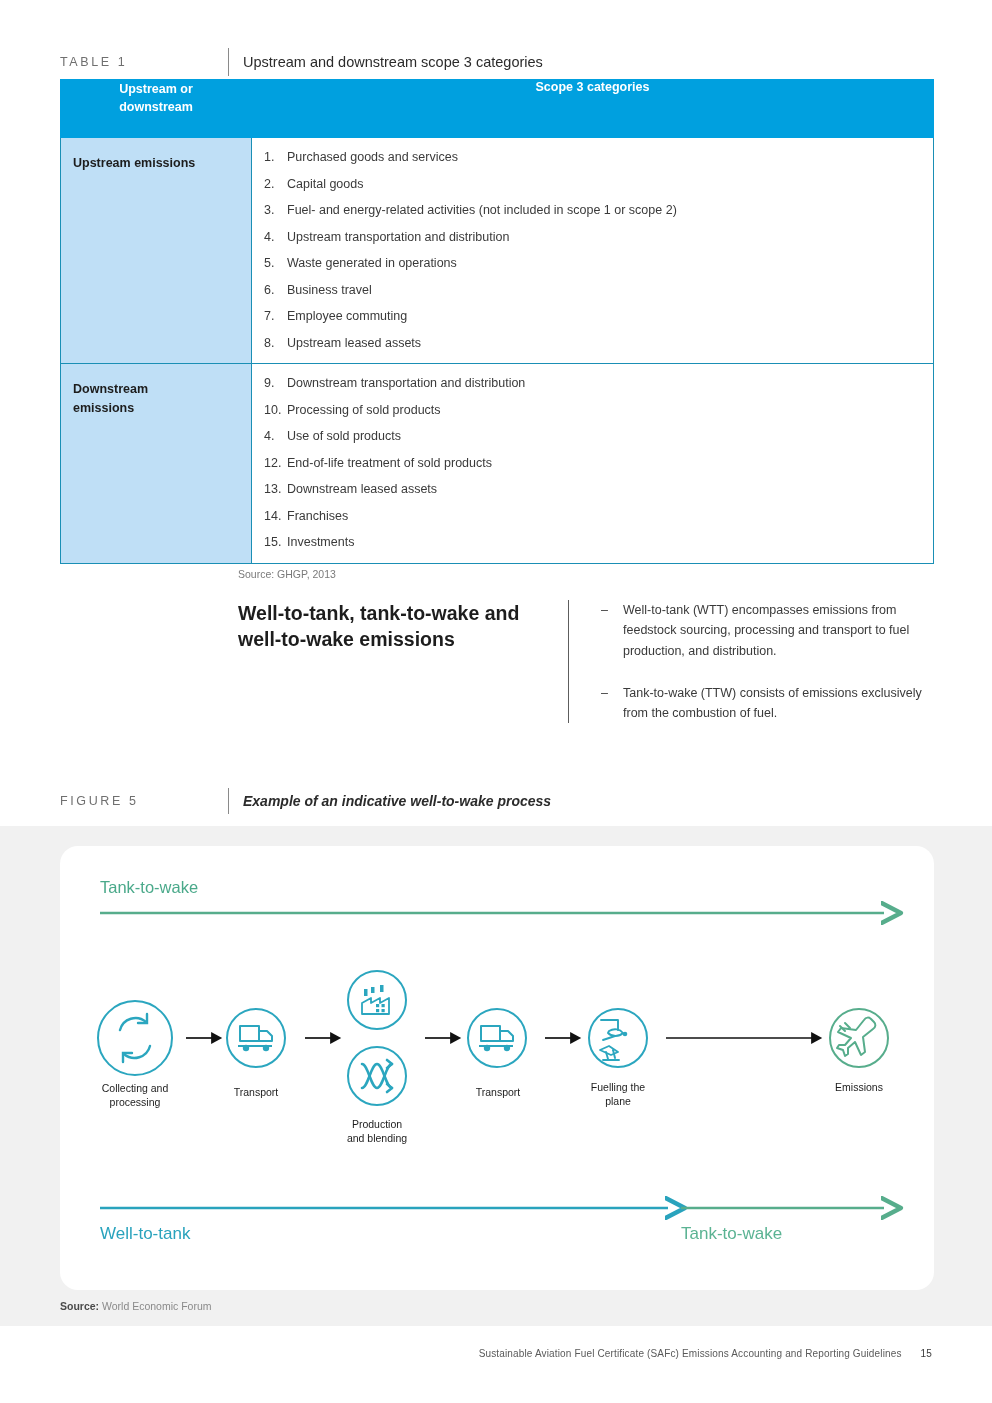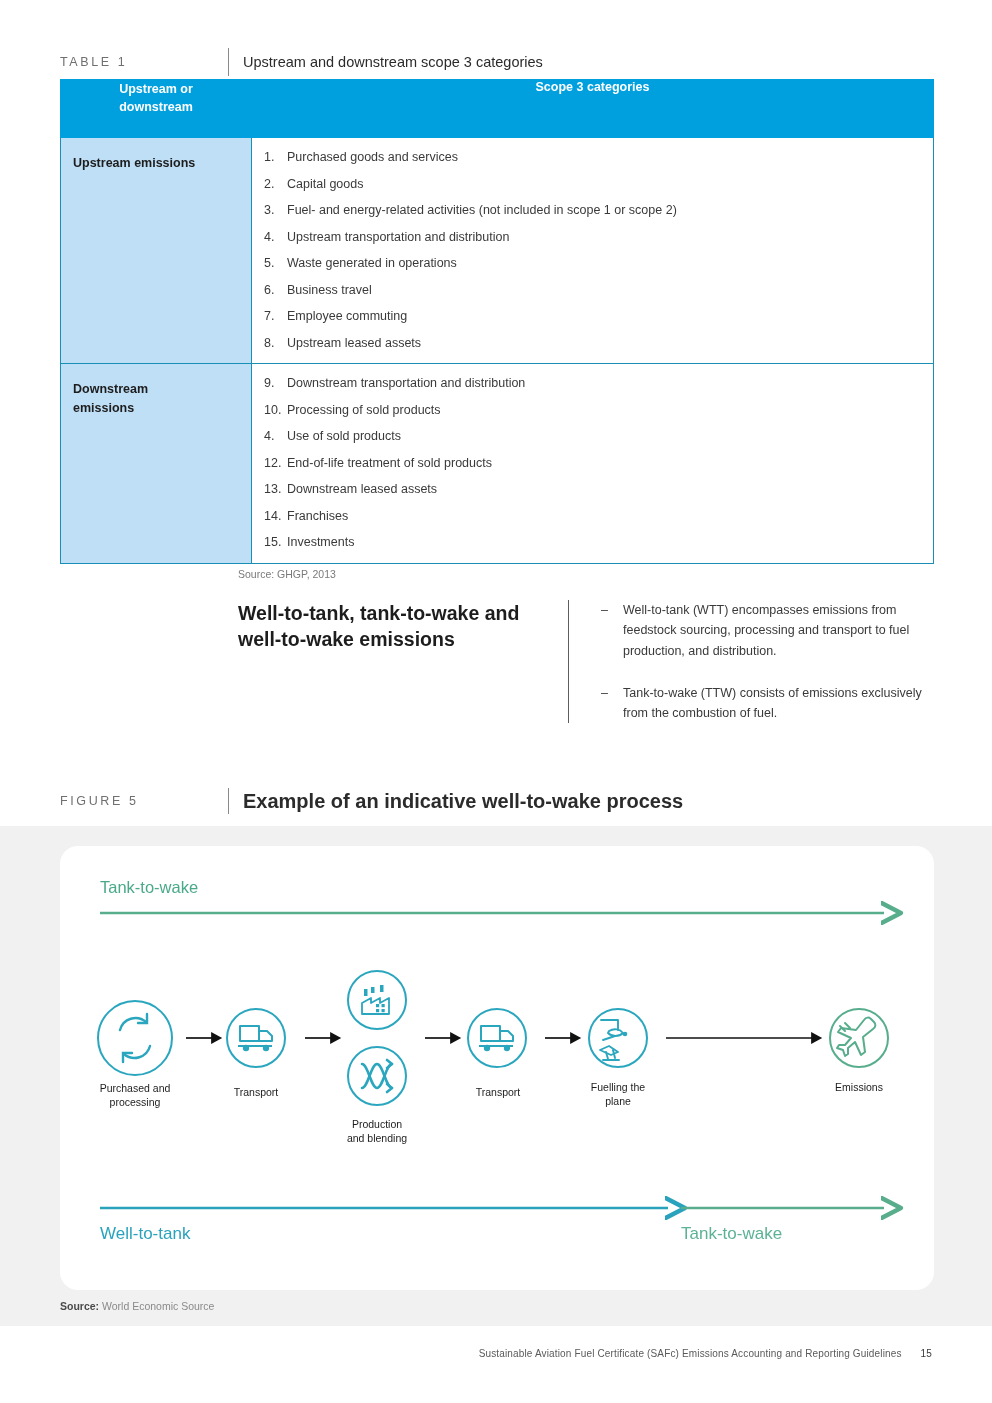--- a/index.html
+++ b/index.html
@@ -148,21 +148,21 @@
   .figure-caption {
     position: absolute;
     left: 60px;
     top: 788px;
     width: 874px;
     height: 26px;
     display: flex;
     align-items: center;
   }
   .figure-caption .caption-label { width: 168px; }
-  .figure-caption .caption-title { font-weight: bold; font-size: 20px; }
+  .figure-caption .caption-title { font-weight: bold; font-size: 14px; font-style: italic; }
 
   
   .figure-zone {
     position: absolute;
     left: 0;
     top: 826px;
     width: 992px;
     height: 500px;
     background: #f1f1f1;
   }
@@ -446,35 +446,35 @@
     <circle cx="859" cy="1038" r="29" fill="none" stroke="#57ad8c" stroke-width="2"></circle>
     <g stroke="#57ad8c" fill="none" stroke-width="2" stroke-linecap="round" stroke-linejoin="round">
       <path d="M874,1022 c2,2 2,5 -1,7 l-10,8 l2,15 l-4,3 l-6,-13 l-7,6 l0,6 l-3,2 l-2,-6 l-6,-2 l2,-3 l6,0 l6,-7 l-13,-6 l3,-4 l15,2 l8,-10 c2,-3 5,-3 7,-1 z"></path>
       <line x1="845" y1="1023" x2="850" y2="1028"></line>
       <line x1="840" y1="1026" x2="845" y2="1031"></line>
     </g>
   </g>
 </svg>
 
 <div class="node-label" style="left:65px; top:1082px;">
-  <span>Purchased and</span><br>
+  <span>Collecting and</span><br>
   <span>processing</span>
 </div>
 <div class="node-label" style="left:186px; top:1086px;">Transport</div>
 <div class="node-label" style="left:307px; top:1118px;">
   <span>Production</span><br>
   <span>and blending</span>
 </div>
 <div class="node-label" style="left:428px; top:1086px;">Transport</div>
 <div class="node-label" style="left:548px; top:1081px;">
   <span>Fuelling the</span><br>
   <span>plane</span>
 </div>
 <div class="node-label" style="left:789px; top:1081px;">Emissions</div>
 
 <div class="source-wef">
-  <b>Source: </b><span>World Economic Source</span>
+  <b>Source: </b><span>World Economic Forum</span>
 </div>
 
 <div class="page-footer">
   <span>Sustainable Aviation Fuel Certificate (SAFc) Emissions Accounting and Reporting Guidelines</span>
   <span class="pnum">15</span>
 </div>
 
 </body></html>

